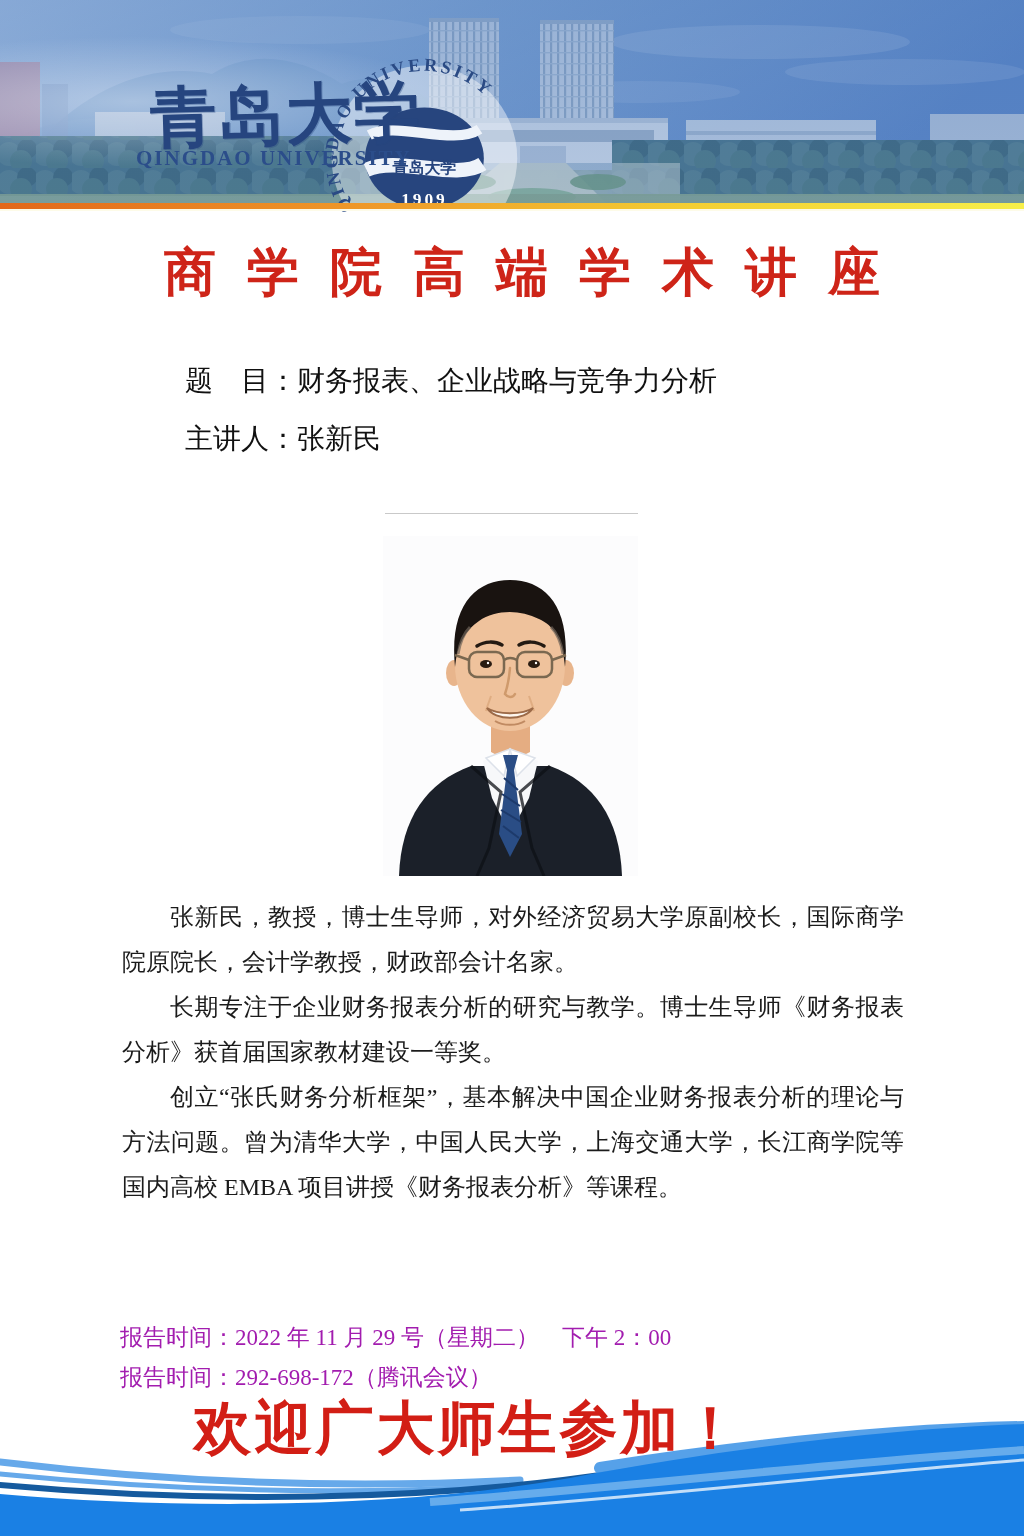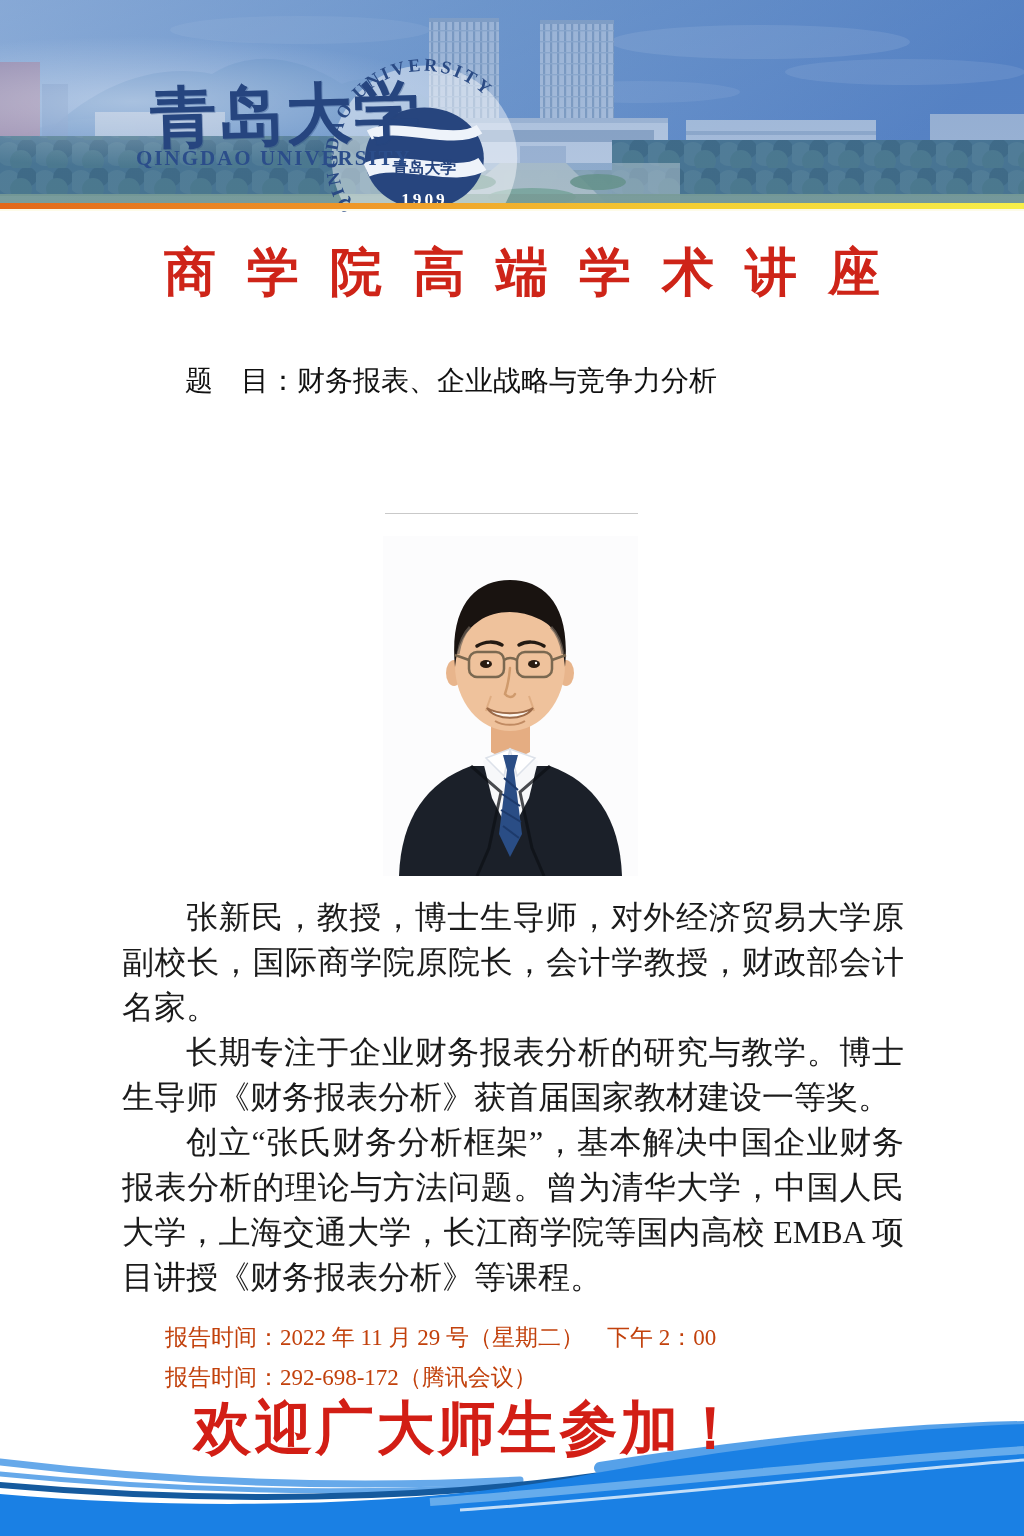--- a/index.html
+++ b/index.html
@@ -43,25 +43,25 @@
   }
   .info-topic{top:362px;}
   .info-speaker{top:420px;}
   
   .photo-divider{position:absolute;top:513px;left:385px;width:253px;height:1px;background:#c9c9c9;}
   .portrait{position:absolute;top:536px;left:383px;width:255px;height:340px;}
   .portrait svg{display:block;width:100%;height:100%;}
   
   .bio{position:absolute;top:895px;left:122px;width:782px;}
   .bio p{
-    margin:0;font-size:32px;line-height:45px;
+    margin:0;font-size:24px;line-height:45px;
     text-indent:2em;text-align:justify;color:#1b1b1b;
   }
   
-  .schedule{position:absolute;top:1318px;left:120px;font-size:23px;color:#c2410c;margin-left:45px;}
+  .schedule{position:absolute;top:1318px;left:120px;font-size:23px;color:#a21caf;}
   .schedule .line{line-height:40px;white-space:nowrap;}
   
   .welcome{
     position:absolute;top:1390px;left:0;width:1024px;z-index:3;
     text-align:center;font-size:58px;font-weight:bold;color:#d21e15;
     letter-spacing:3px;transform:translateX(-44px);
   }
   
   .wave{position:absolute;left:0;bottom:0;width:1024px;height:120px;z-index:1;}
   .wave svg{display:block;width:100%;height:100%;}
@@ -163,20 +163,23 @@
     </div>
   </div>
 
   <div class="separator"></div>
 
   <div class="lecture-title">商学院高端学术讲座</div>
 
   <div class="info-line info-topic">
     <span>题　目：</span><span>财务报表、企业战略与竞争力分析</span>
   </div>
+  <div class="info-line info-speaker">
+    <span>主讲人：</span><span>张新民</span>
+  </div>
 
   <div class="photo-divider"></div>
   <div class="portrait">
     <svg viewBox="0 0 255 340">
       <rect width="255" height="340" fill="#fcfcfd"></rect>
 
       <path d="M108,176 L147,176 L147,216 L127,226 L108,216 Z" fill="#e5ad82"></path>
 
       <path d="M16,340 C18,282 44,246 88,230 L167,230 C211,246 237,282 239,340 Z" fill="#1b2029"></path>
 

